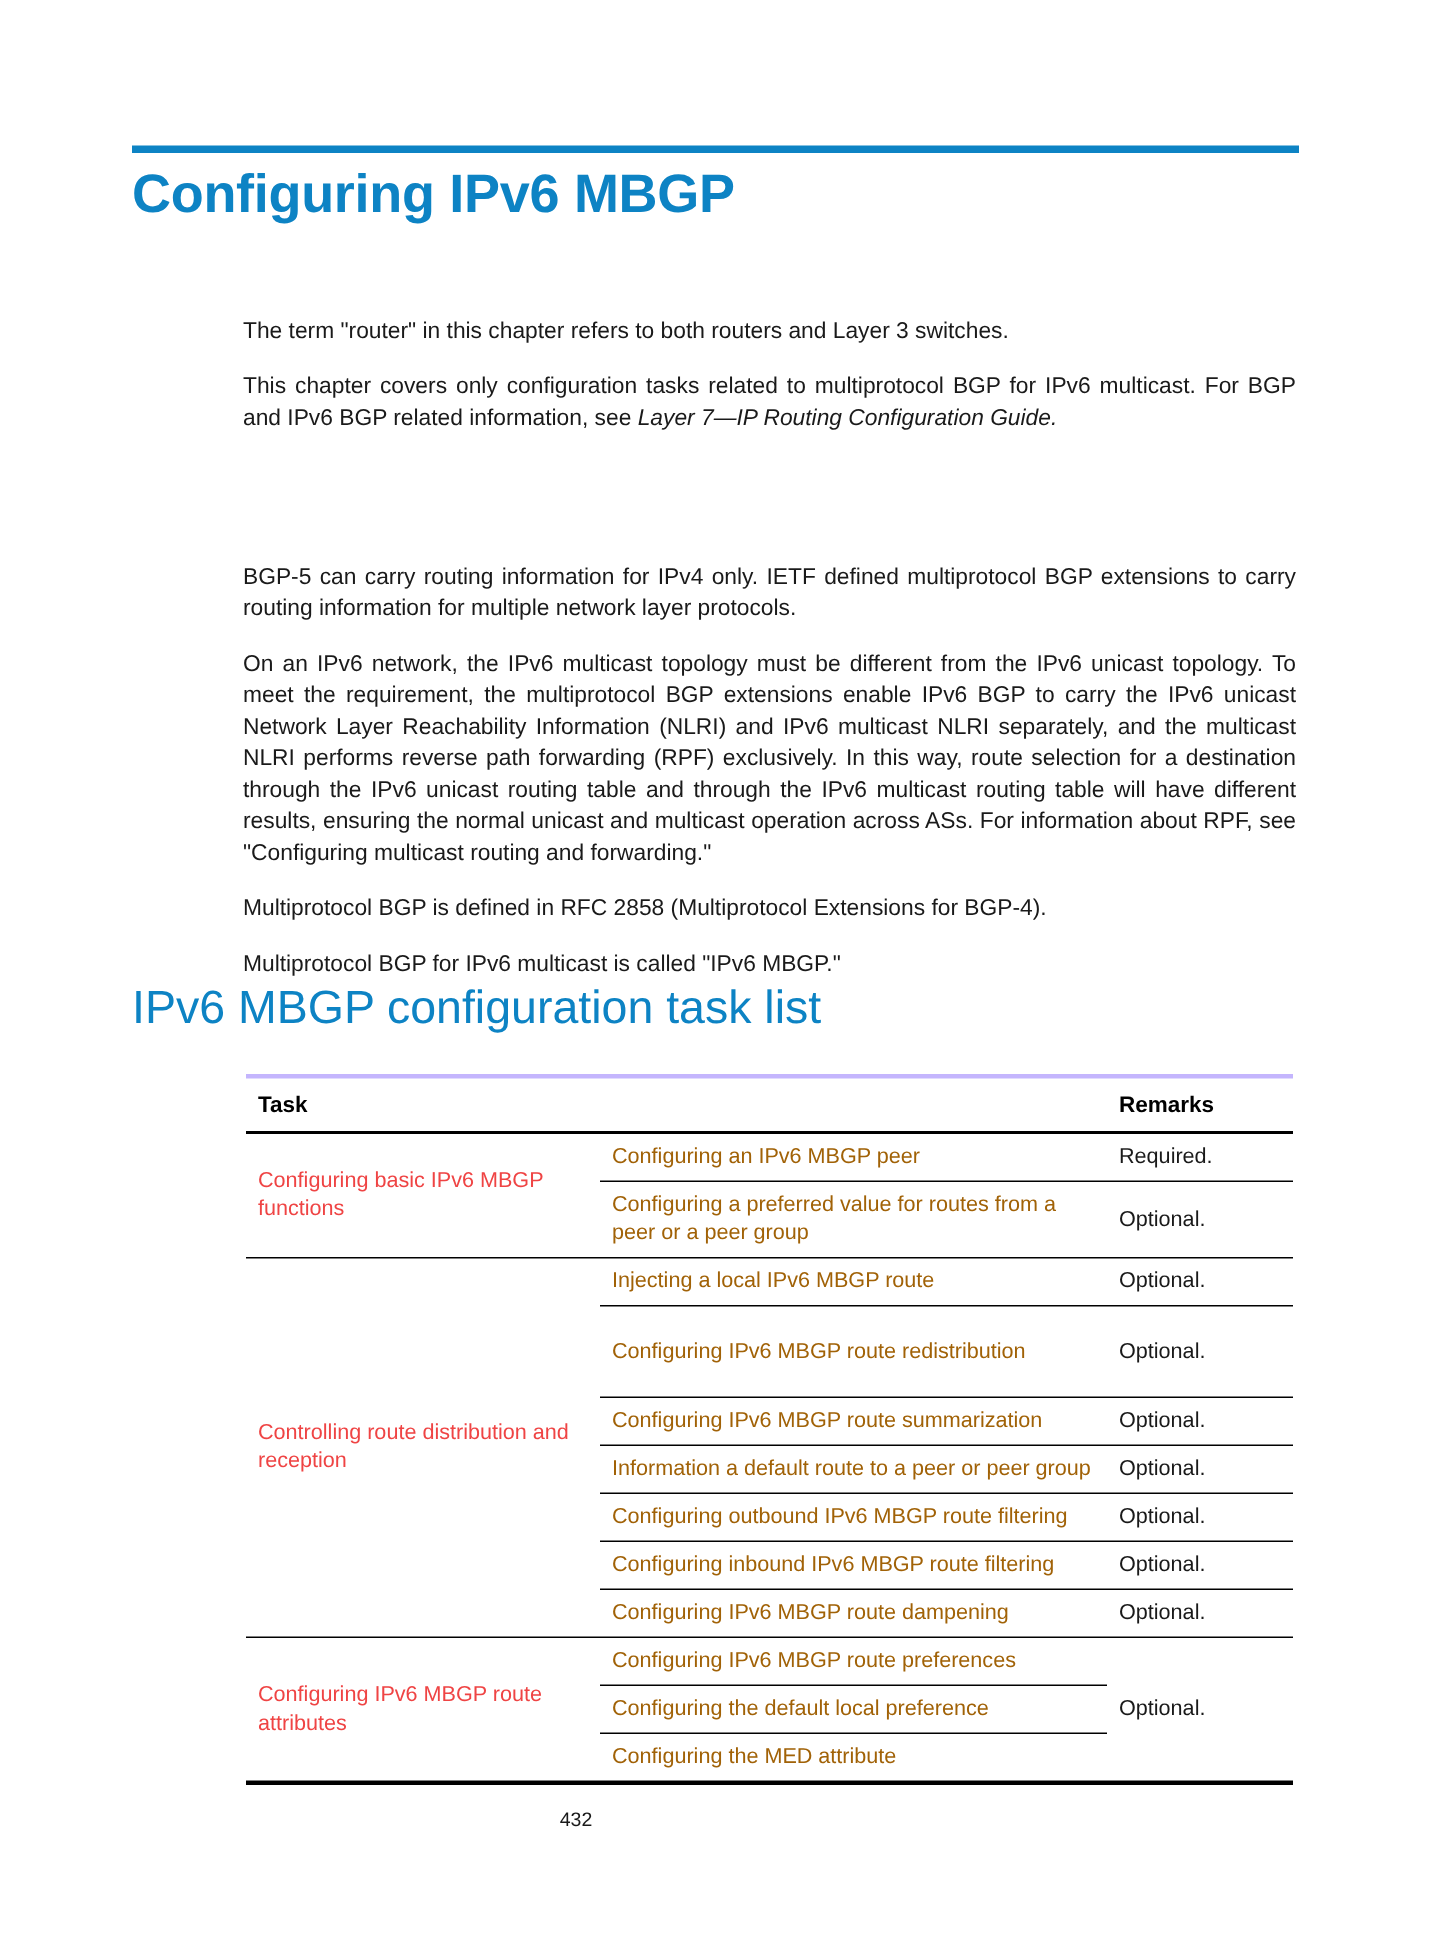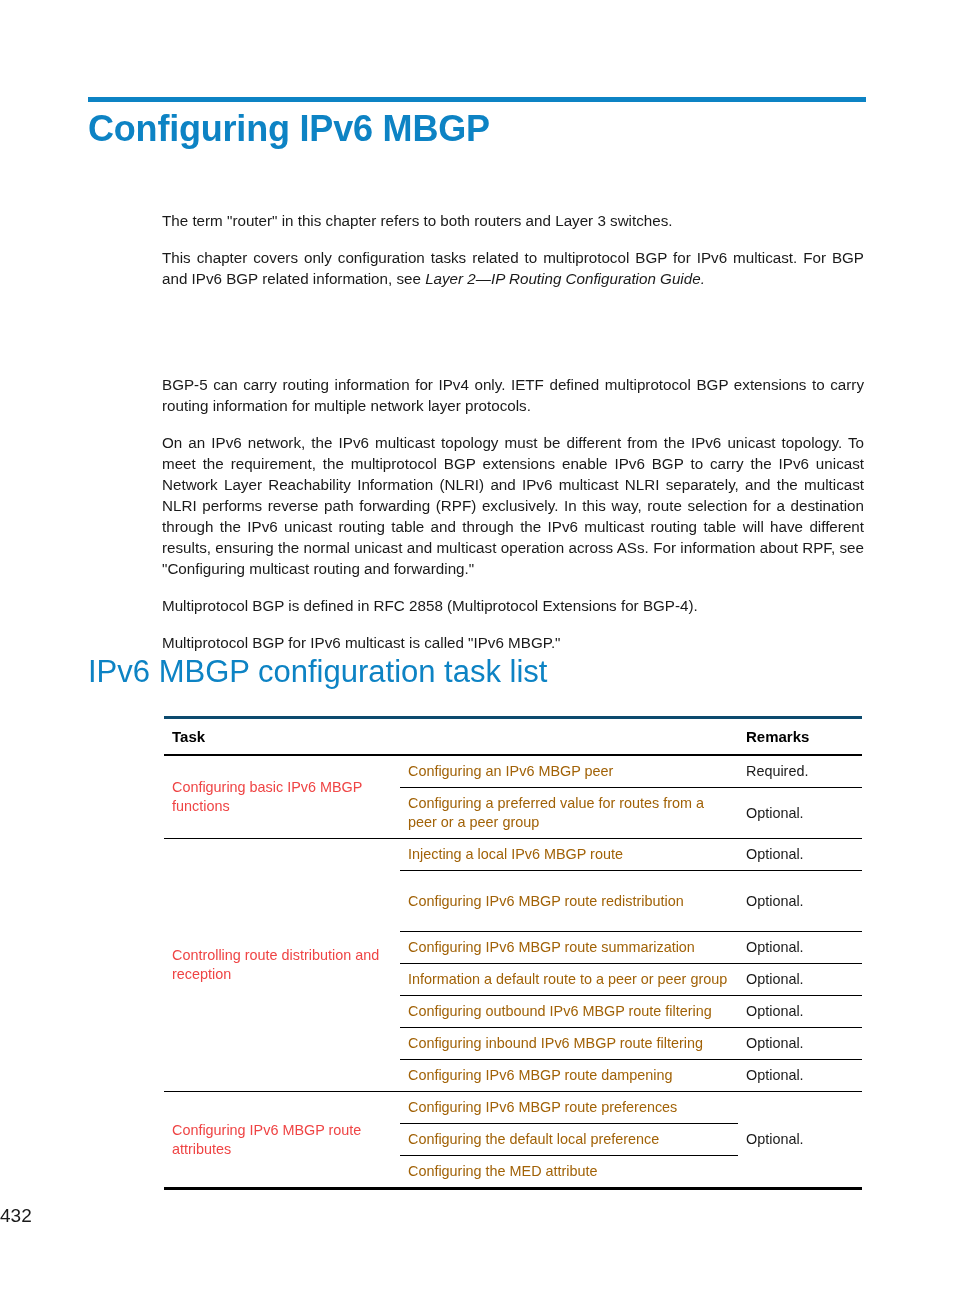--- a/index.html
+++ b/index.html
@@ -101,21 +101,21 @@
   }
 
   
   table.task-table thead th {
     font-weight: bold;
     font-size: 15px;
     color: #000;
     padding-top: 8px;
     padding-bottom: 8px;
   }
-  .rule-top  { border-top: 3px solid #0c4a6e; }
+  .rule-top  { border-top: 3px solid #c4b5fd; }
   .rule-head { border-bottom: 2.4px solid #000; }
   .rule-grp  { border-top: 1.6px solid #000; }
   .rule-sub  { border-top: 1px solid #000; }
   .rule-bot  { border-bottom: 3px solid #000; }
 
   td.task-group {
     color: #ef4444;
     padding-left: 8px;
     padding-right: 14px;
     vertical-align: middle;
@@ -129,36 +129,37 @@
     color: #1a1a1a;
     padding-left: 12px;
   }
 
   
   .page-number {
     position: absolute;
     left: 0;
     top: 1205px;
     width: 768px;
-    font-size: 19px;
+    text-align: center;
+    font-size: 13px;
     color: #1a1a1a;
   }
 </style>
 </head>
 <body>
 
 <div class="page">
 
   <div class="top-rule"></div>
 
   <div class="chapter-title">Configuring IPv6 MBGP</div>
 
   <div class="body-col" style="top: 210px;">
     <p class="para nojust">The term "router" in this chapter refers to both routers and Layer 3 switches.</p>
-    <p class="para"><span>This chapter covers only configuration tasks related to multiprotocol BGP for IPv6 multicast. For BGP and IPv6 BGP related information, see </span><i>Layer 2—IP Routing Configuration Guide.</i></p>
+    <p class="para"><span>This chapter covers only configuration tasks related to multiprotocol BGP for IPv6 multicast. For BGP and IPv6 BGP related information, see </span><i>Layer 7—IP Routing Configuration Guide.</i></p>
   </div>
 
 
   <div class="body-col" style="top: 374px;">
     <p class="para">BGP-5 can carry routing information for IPv4 only. IETF defined multiprotocol BGP extensions to carry routing information for multiple network layer protocols.</p>
     <p class="para">On an IPv6 network, the IPv6 multicast topology must be different from the IPv6 unicast topology. To meet the requirement, the multiprotocol BGP extensions enable IPv6 BGP to carry the IPv6 unicast Network Layer Reachability Information (NLRI) and IPv6 multicast NLRI separately, and the multicast NLRI performs reverse path forwarding (RPF) exclusively. In this way, route selection for a destination through the IPv6 unicast routing table and through the IPv6 multicast routing table will have different results, ensuring the normal unicast and multicast operation across ASs. For information about RPF, see "Configuring multicast routing and forwarding."</p>
     <p class="para nojust">Multiprotocol BGP is defined in RFC 2858 (Multiprotocol Extensions for BGP-4).</p>
     <p class="para nojust">Multiprotocol BGP for IPv6 multicast is called "IPv6 MBGP."</p>
   </div>
 

